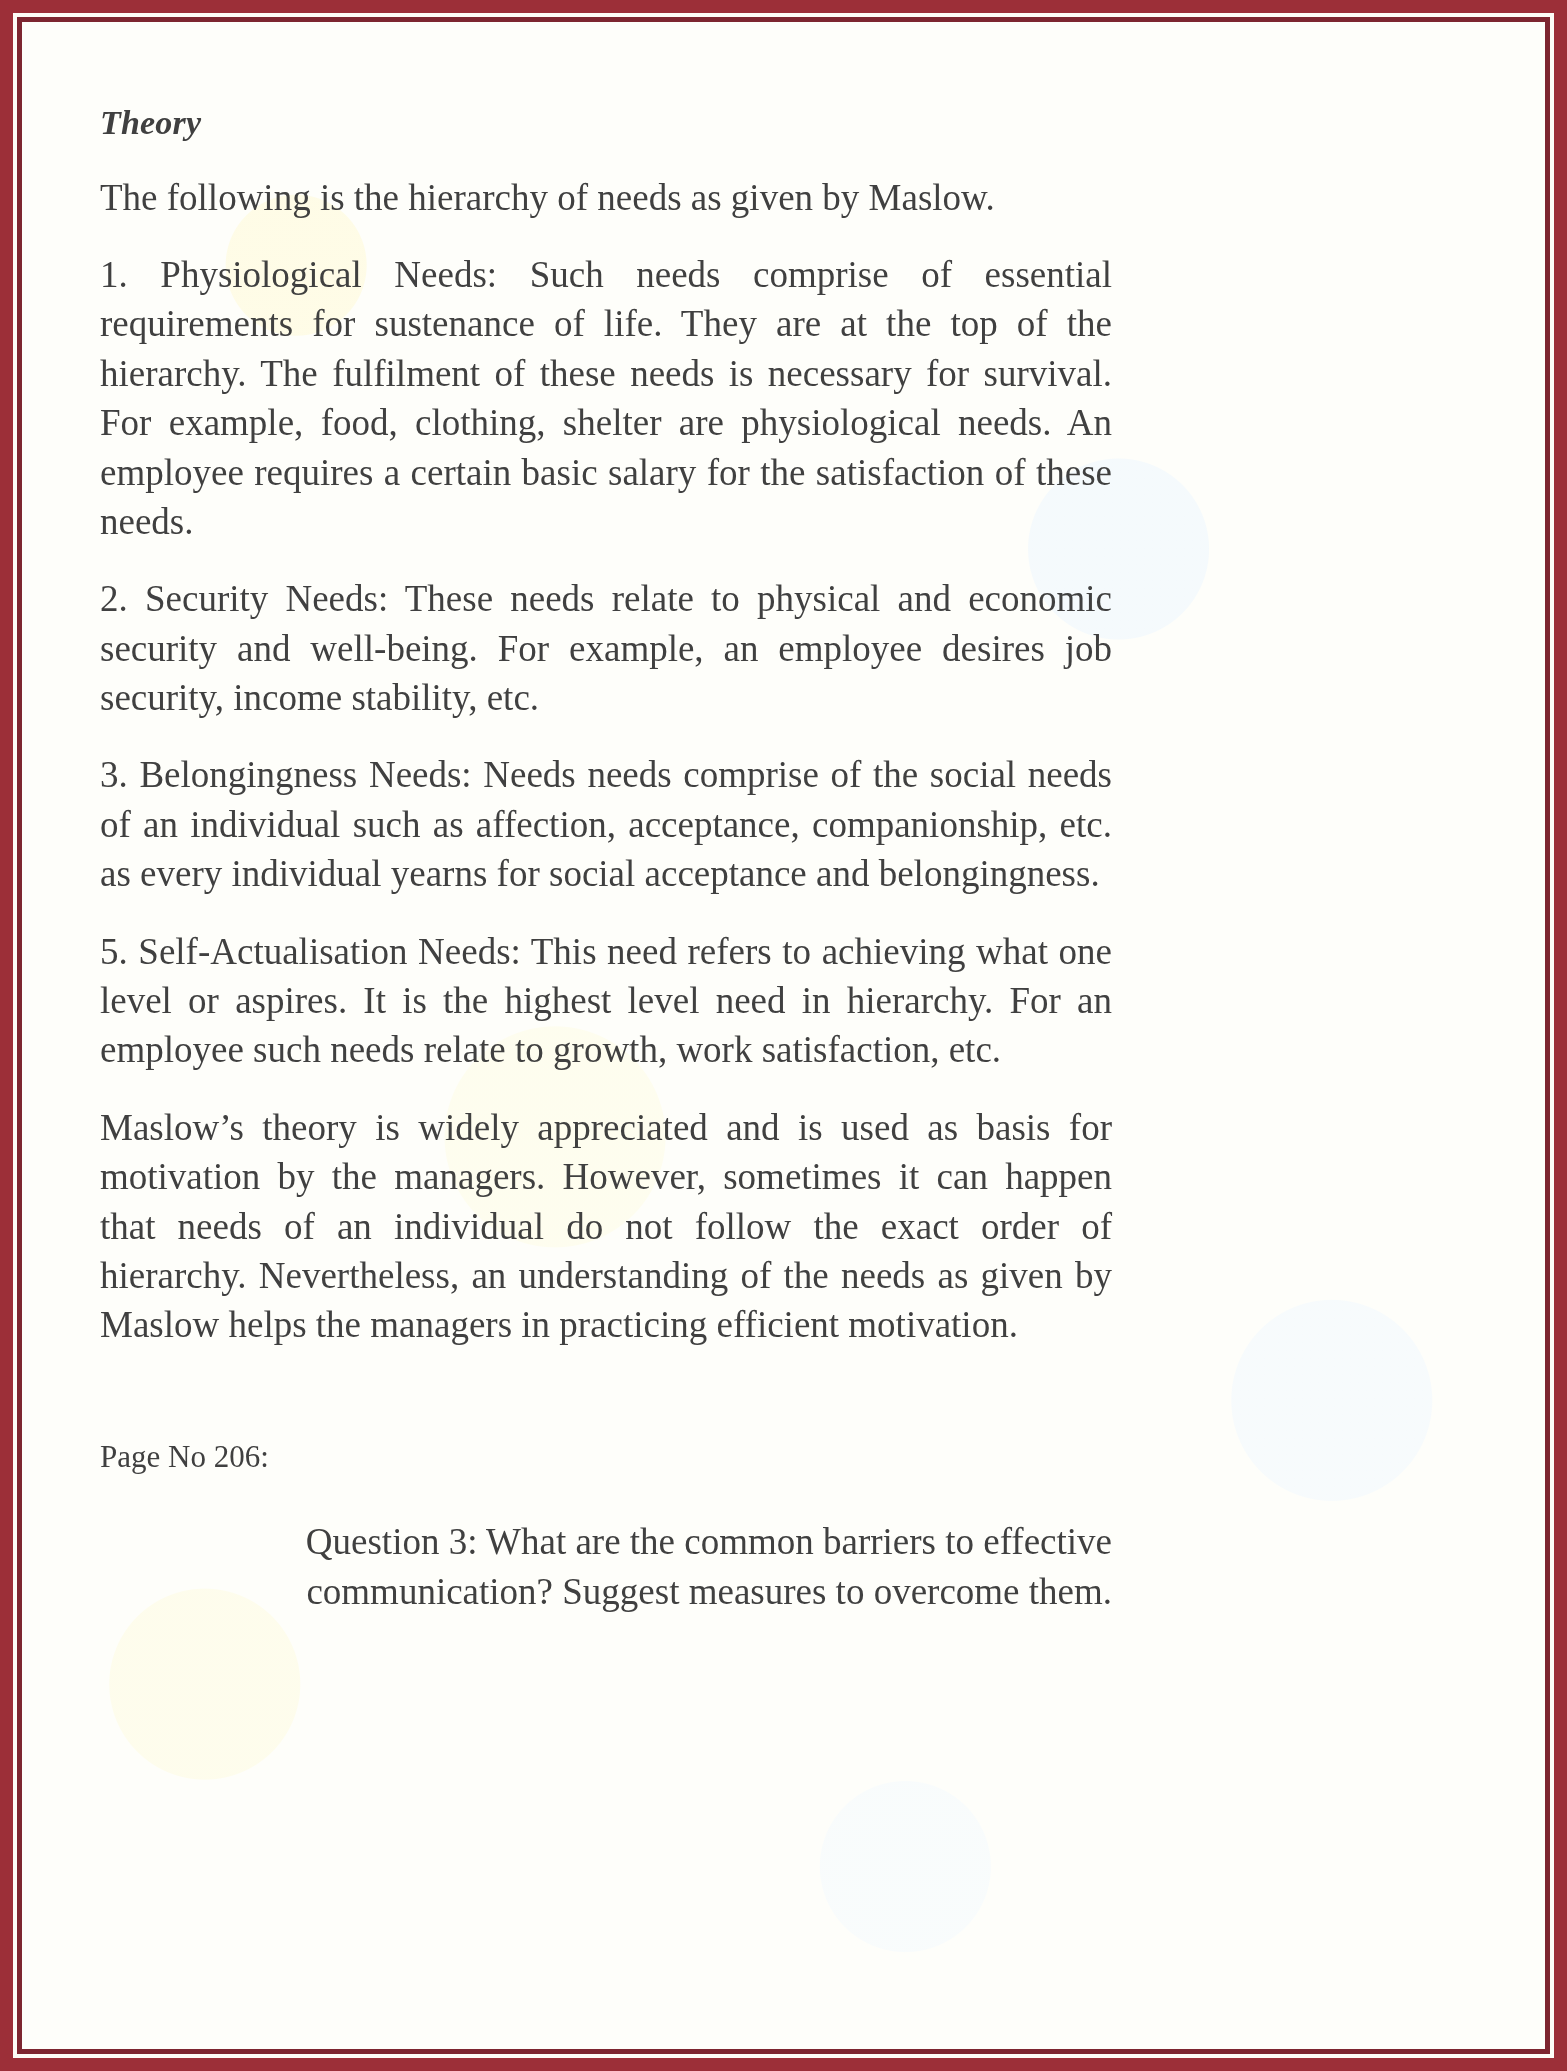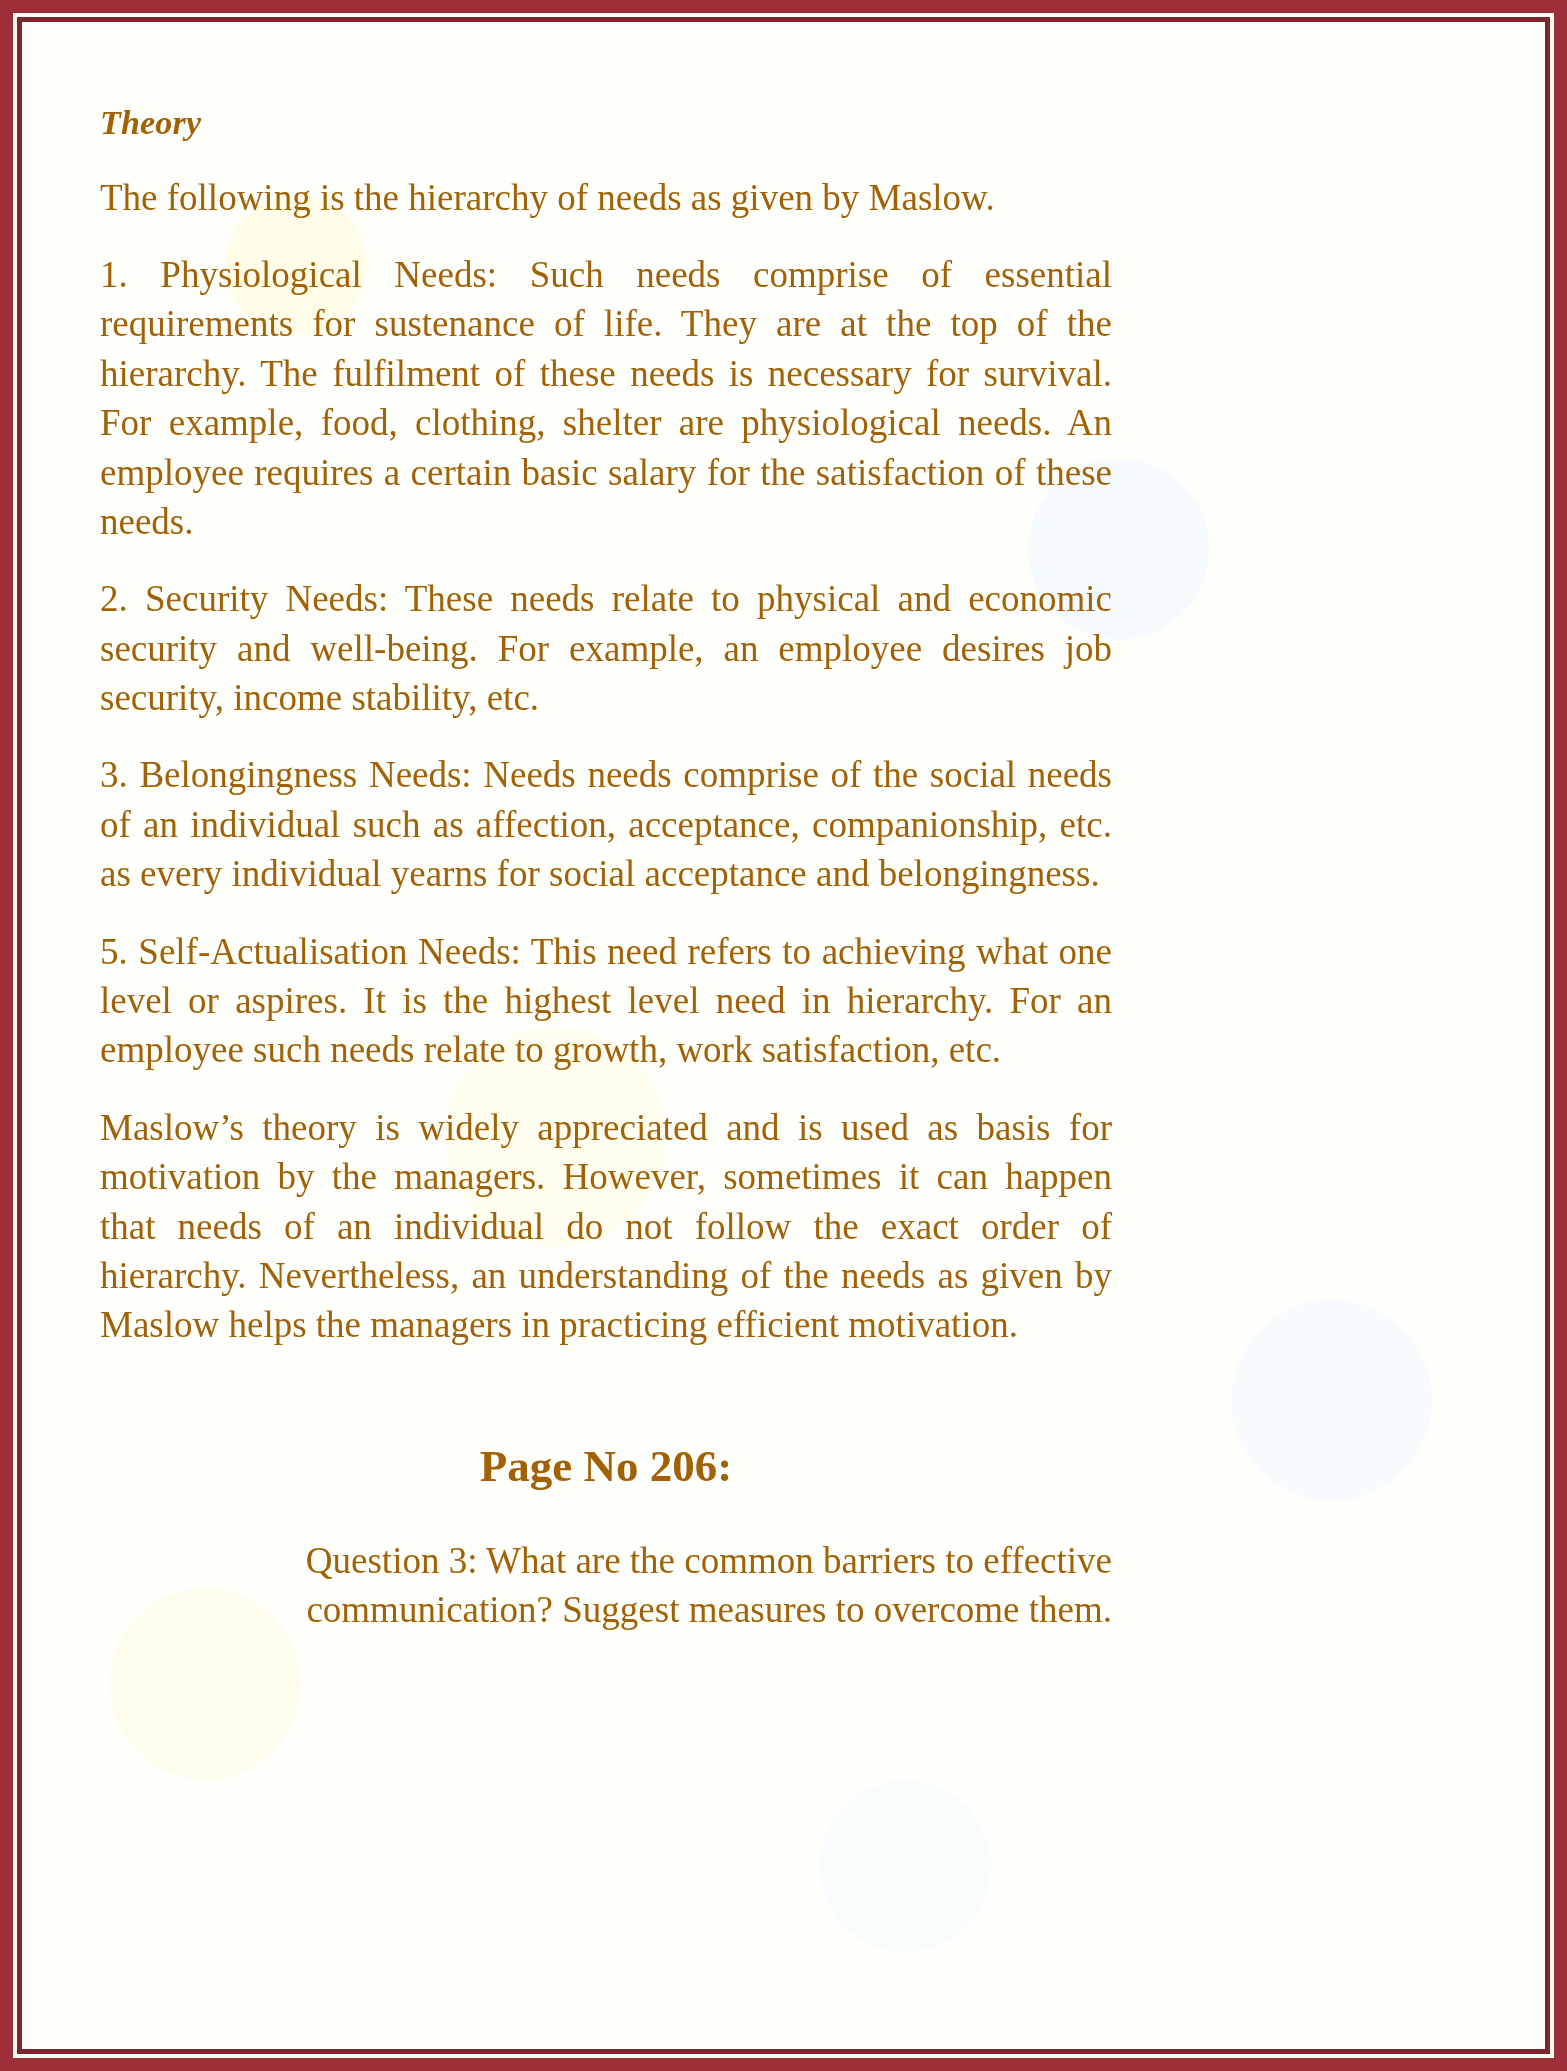--- a/index.html
+++ b/index.html
@@ -62,21 +62,21 @@
       radial-gradient(circle at 12% 82%, rgba(255,251,220,0.45) 0 95px, rgba(0,0,0,0) 96px),
       radial-gradient(circle at 58% 91%, rgba(242,249,255,0.45) 0 85px, rgba(0,0,0,0) 86px);
     pointer-events: none;
   }
 
   #content {
     position: absolute;
     left: 78px;
     top: 78px;
     width: 1012px;
-    color: #a16207;
+    color: #404040;
     font-size: 35px;
     line-height: 1.34;
   }
 
   .heading-theory {
     font-weight: bold;
     font-style: italic;
     font-size: 34px;
     margin: 0 0 27px 0;
     letter-spacing: 0.2px;
@@ -96,23 +96,22 @@
 
   p.no-justify {
     text-align: right;
   }
 
   .lead {
     font-weight: normal;
   }
 
   .page-no {
-    text-align: center;
-    font-weight: bold;
-    font-size: 45px;
+    font-weight: normal;
+    font-size: 31px;
     margin: 86px 0 40px 0;
   }
 </style>
 </head>
 <body>
 
 <div id="page">
   <div id="gap-ring"></div>
   <div id="inner-rule"></div>
 

